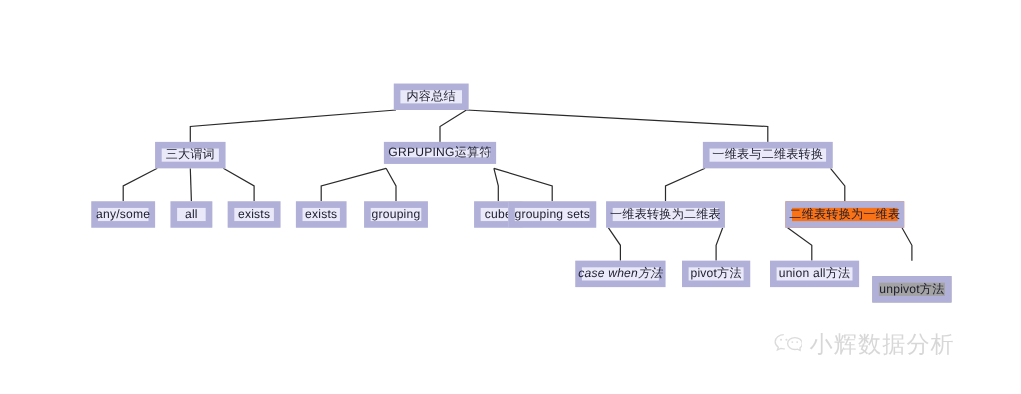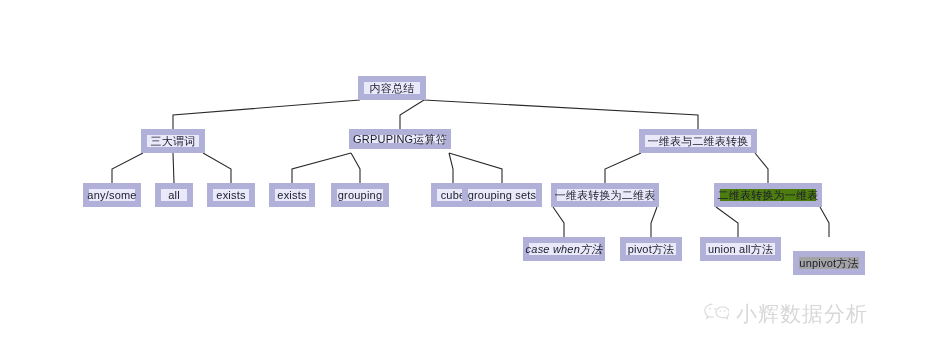--- a/index.html
+++ b/index.html
@@ -119,21 +119,21 @@
       </div>
       <div class="node-box" style="left: 431px; top: 183px; width: 44px; height: 24px; background: rgb(233, 233, 249); border-color: rgb(176, 176, 216); color: rgb(27, 27, 46);">
         <span class="node-label">cube</span>
       </div>
       <div class="node-box" style="left: 462px; top: 183px; width: 80px; height: 24px; background: rgb(233, 233, 249); border-color: rgb(176, 176, 216); color: rgb(27, 27, 46);">
         <span class="node-label">grouping sets</span>
       </div>
       <div class="node-box" style="left: 551px; top: 183px; width: 108px; height: 24px; background: rgb(233, 233, 249); border-color: rgb(176, 176, 216); color: rgb(27, 27, 46);">
         <span class="node-label">一维表转换为二维表</span>
       </div>
-      <div class="node-box" style="left: 714px; top: 183px; width: 108px; height: 24px; background: #4d7c0f; border-color: rgb(176, 176, 216); color: rgb(27, 27, 46);">
+      <div class="node-box" style="left: 714px; top: 183px; width: 108px; height: 24px; background: #f97316; border-color: rgb(176, 176, 216); color: rgb(27, 27, 46);">
         <span class="node-label">二维表转换为一维表</span>
       </div>
       <div class="node-box" style="left: 523px; top: 237px; width: 82px; height: 24px; background: rgb(233, 233, 249); border-color: rgb(176, 176, 216); color: rgb(27, 27, 46); font-style: italic;">
         <span class="node-label">case when方法</span>
       </div>
       <div class="node-box" style="left: 620px; top: 237px; width: 62px; height: 24px; background: rgb(233, 233, 249); border-color: rgb(176, 176, 216); color: rgb(27, 27, 46);">
         <span class="node-label">pivot方法</span>
       </div>
       <div class="node-box" style="left: 700px; top: 237px; width: 81px; height: 24px; background: rgb(233, 233, 249); border-color: rgb(176, 176, 216); color: rgb(27, 27, 46);">
         <span class="node-label">union all方法</span>

